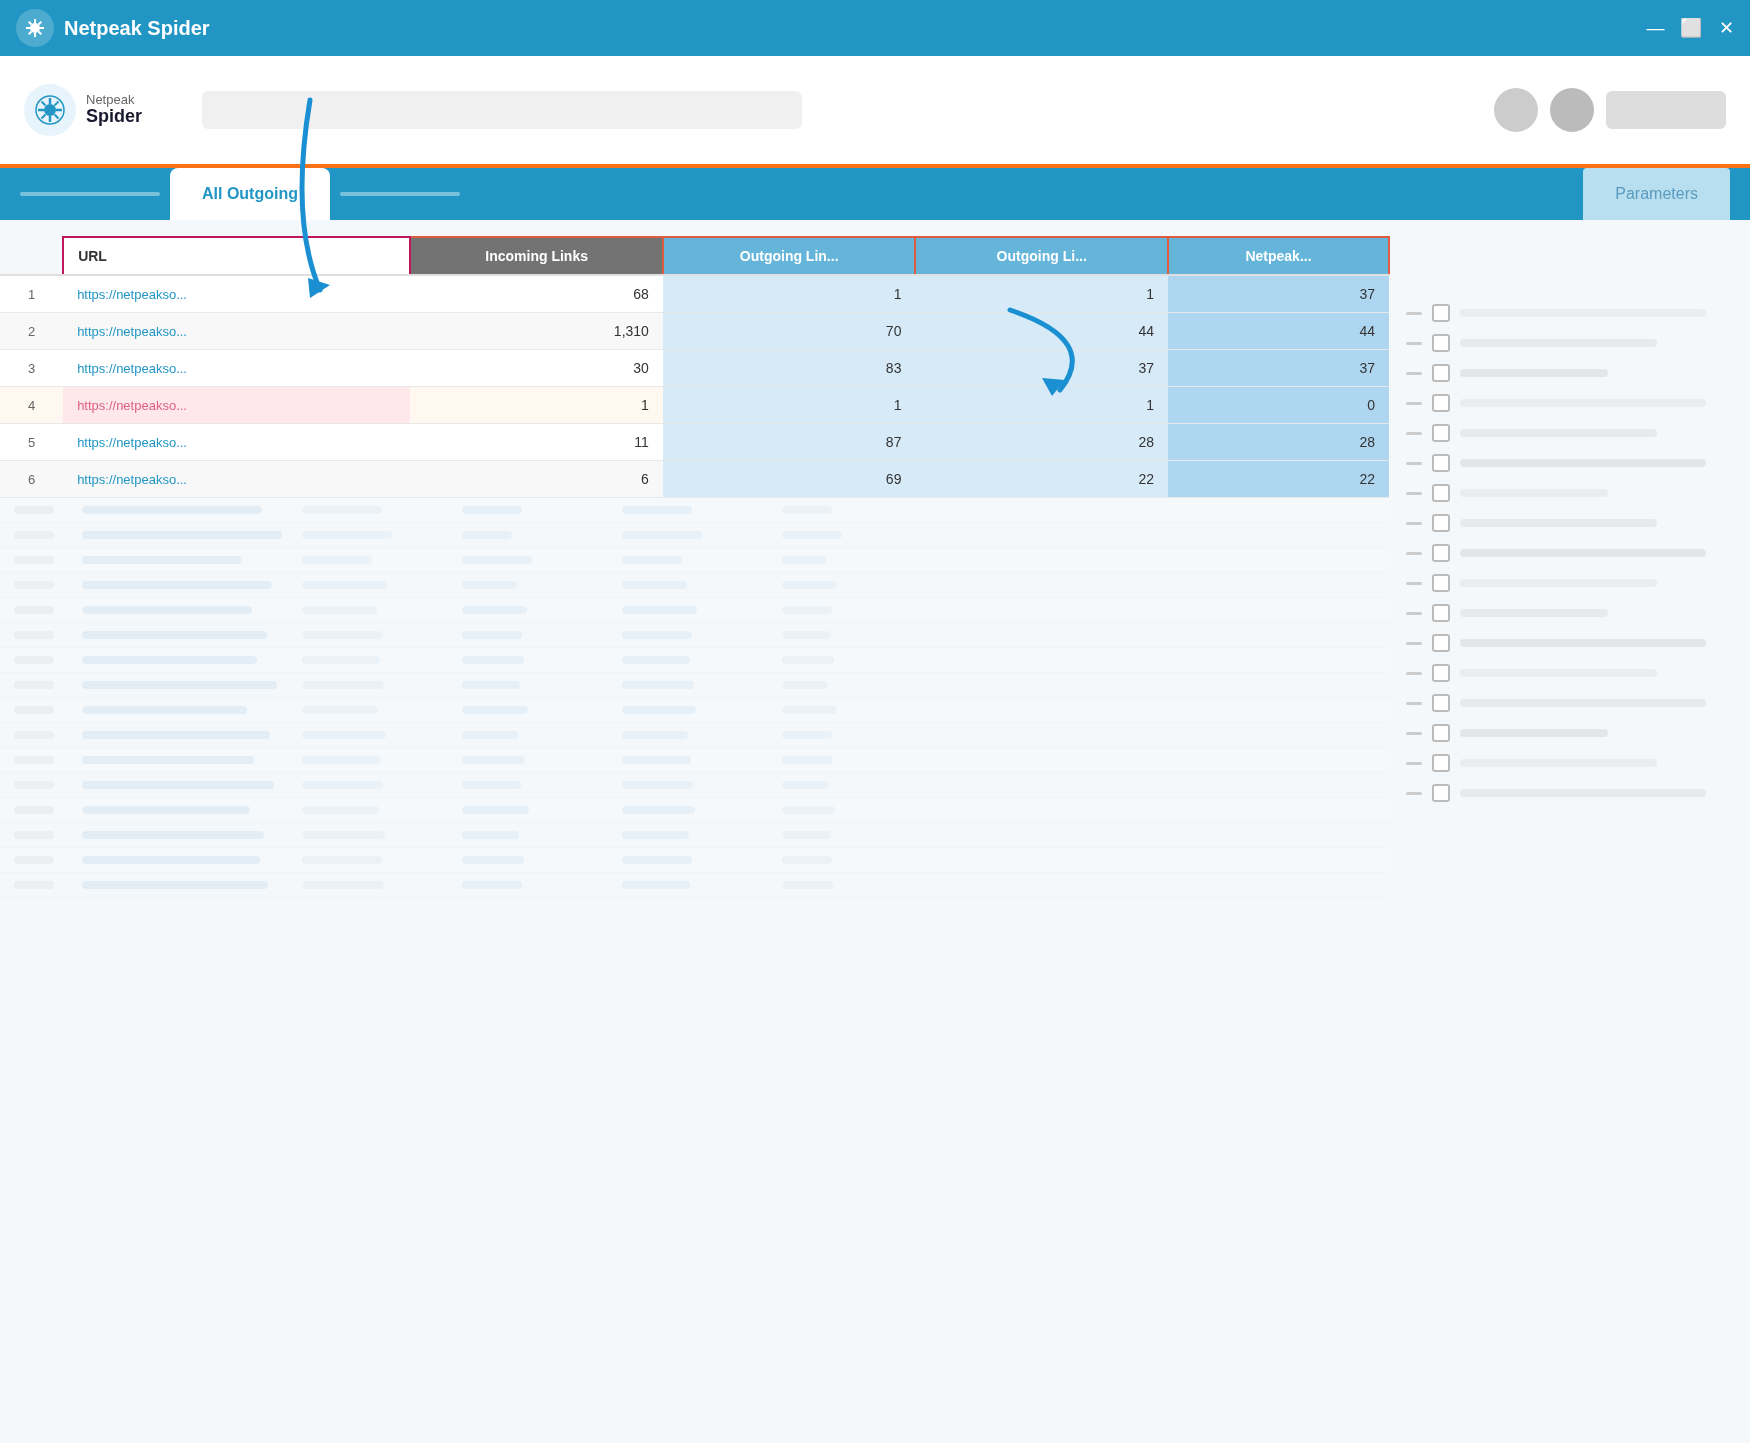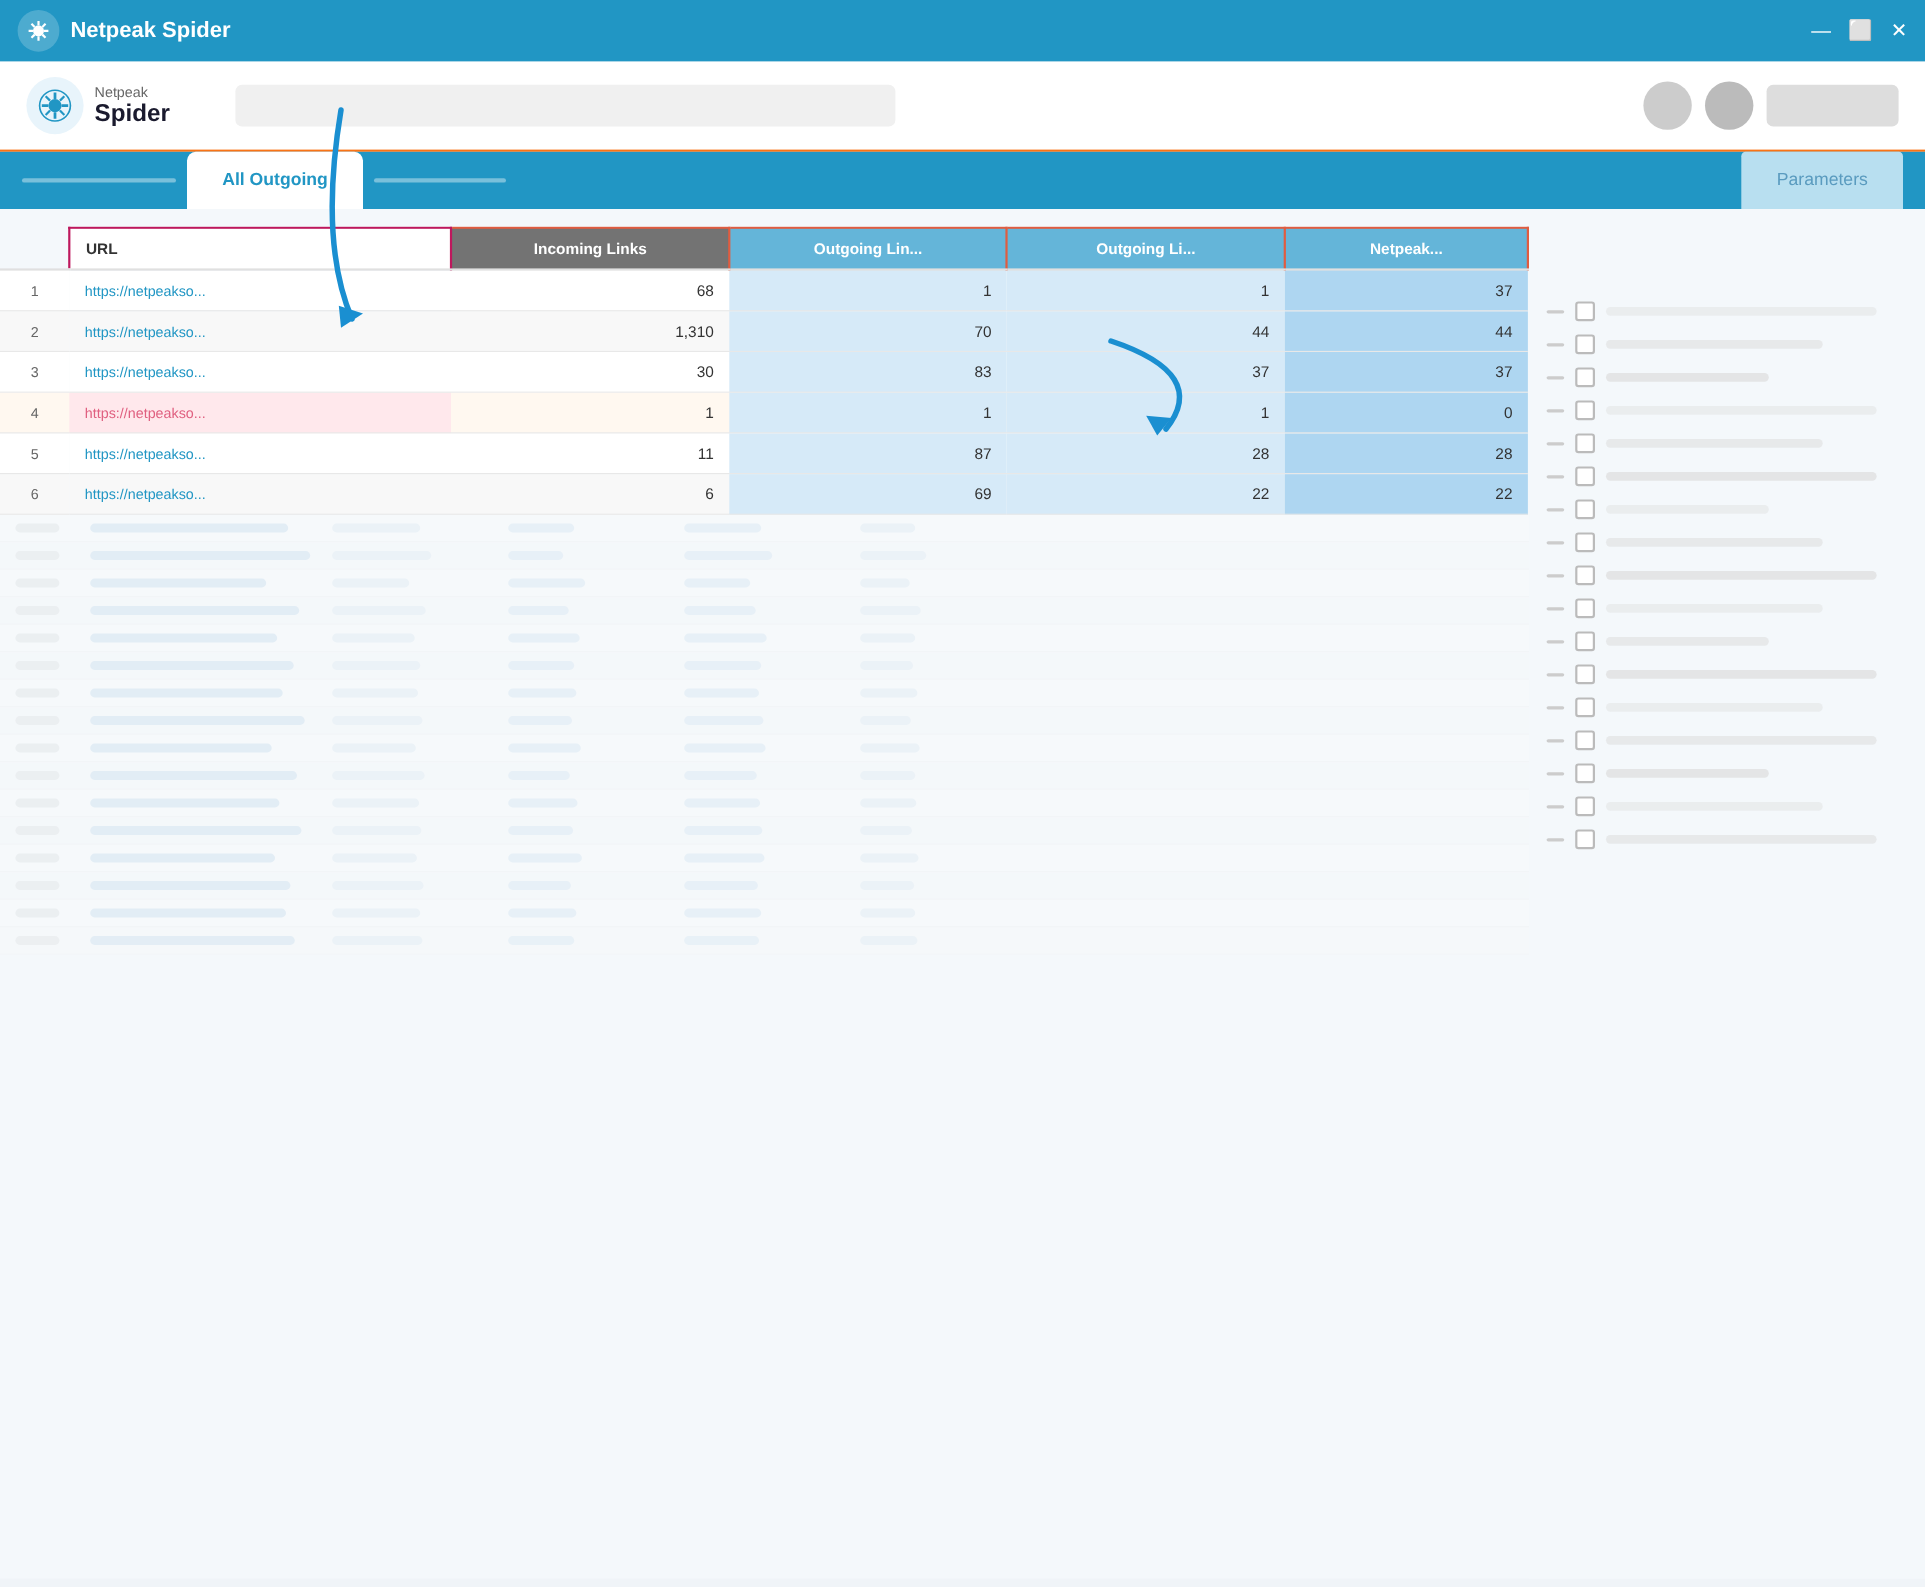--- a/index.html
+++ b/index.html
@@ -52,22 +52,22 @@
       font-size: 20px;
     }
 
     
     .app-header {
       background: white;
       padding: 16px 24px;
       display: flex;
       align-items: center;
       gap: 20px;
-      border-bottom: 2px solid #f97316;
-      height: 82px;
+      border-bottom: 4px solid #f97316;
+      height: 112px;
     }
     .brand-logo {
       display: flex;
       align-items: center;
       gap: 10px;
     }
     .brand-logo-icon {
       width: 52px;
       height: 52px;
       background: #e8f4fb;
@@ -81,21 +81,21 @@
       display: flex;
       flex-direction: column;
       line-height: 1.1;
     }
     .brand-name-top {
       font-size: 13px;
       color: #666;
       font-weight: 400;
     }
     .brand-name-bottom {
-      font-size: 22px;
+      font-size: 18px;
       font-weight: 700;
       color: #1a1a2e;
     }
     .header-url-bar {
       flex: 1;
       height: 38px;
       background: #f0f0f0;
       border-radius: 6px;
       margin-left: 40px;
       max-width: 600px;

